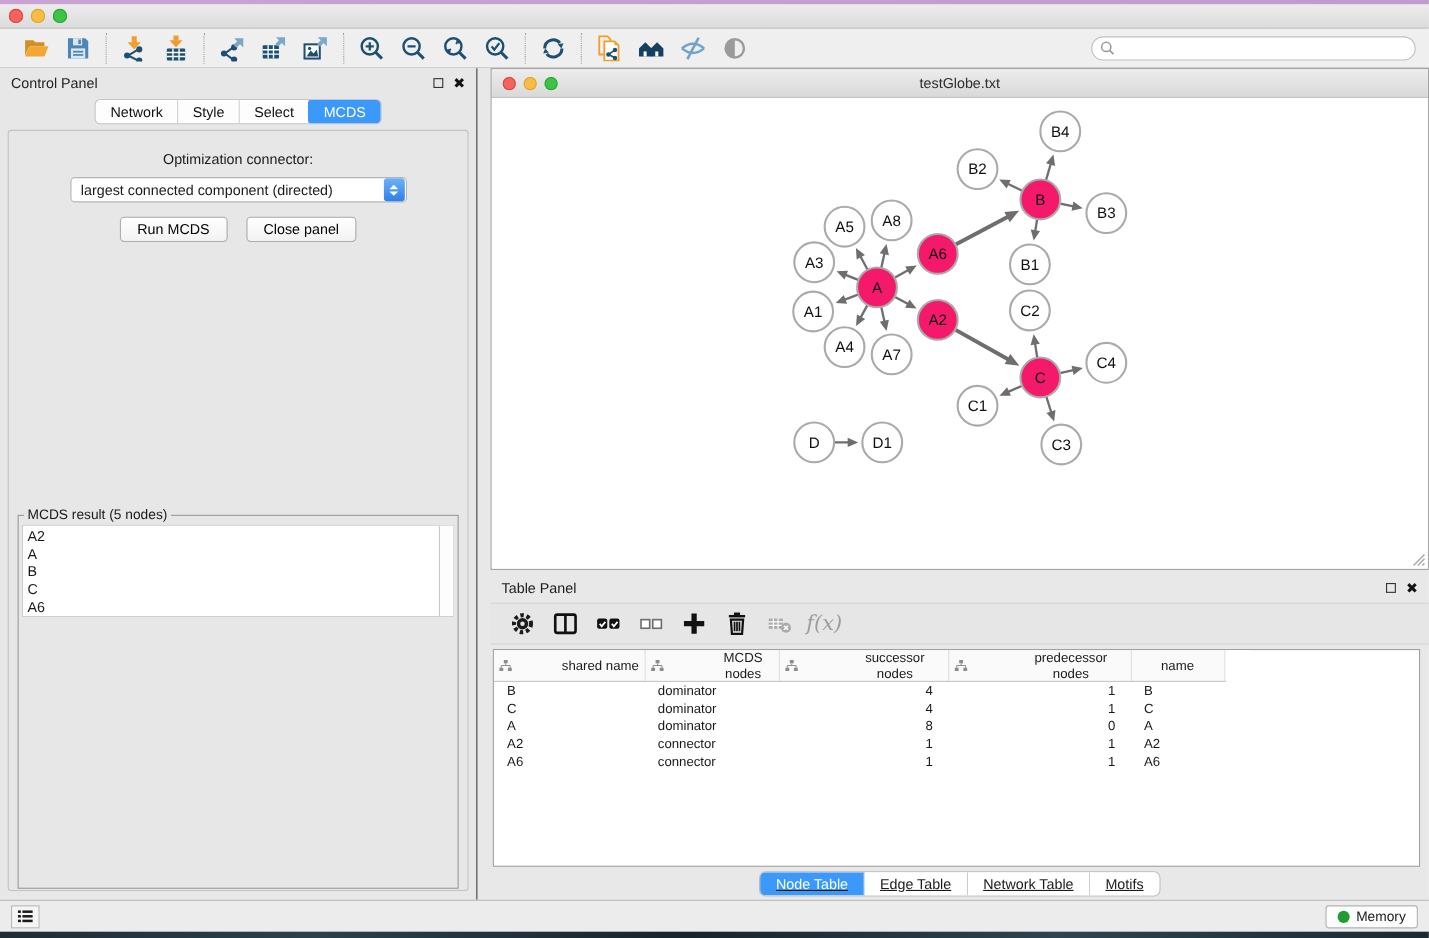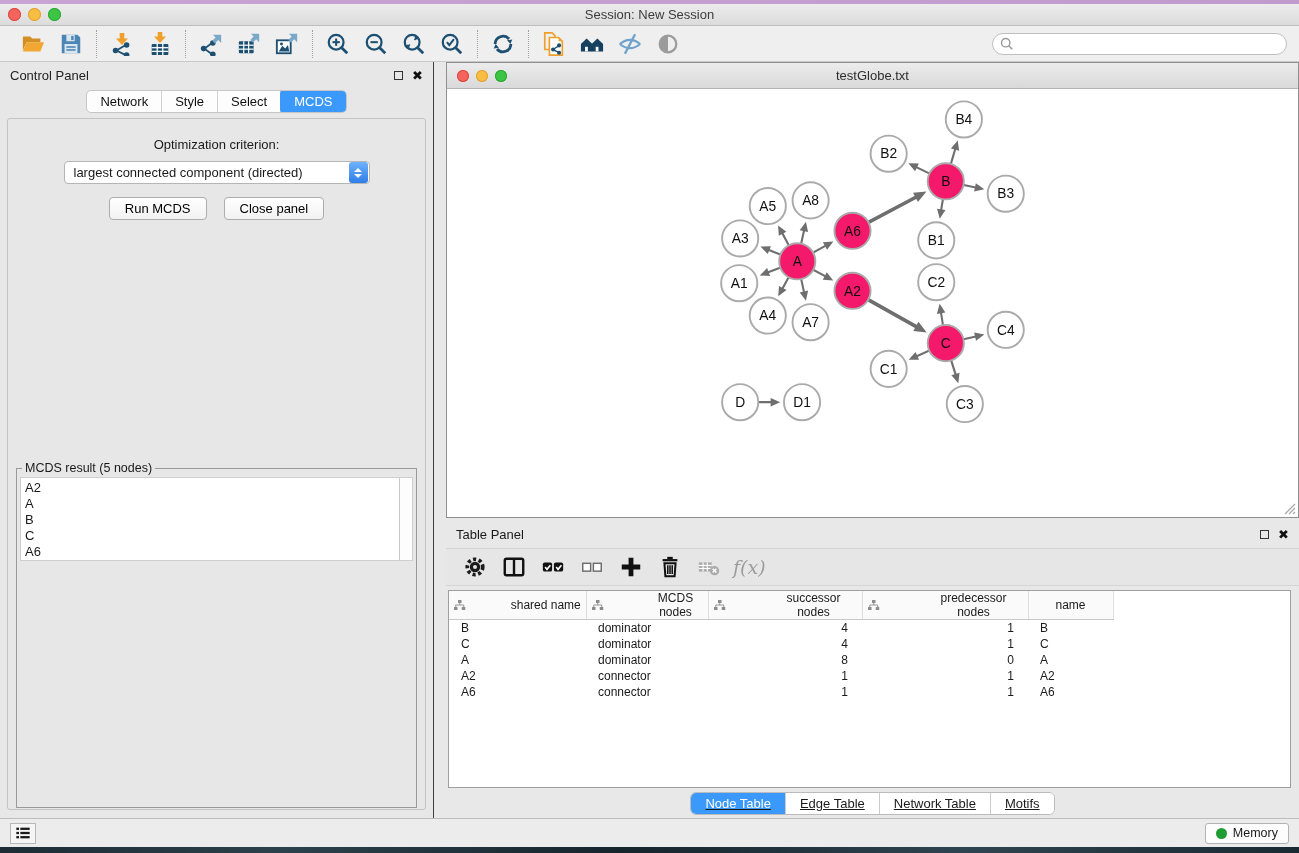--- a/index.html
+++ b/index.html
@@ -124,21 +124,20 @@
 
 <div class="desktop">
   <div class="wallpaper-top"></div>
 
   <div class="titlebar">
     <div class="lights">
       <span class="light red"></span>
       <span class="light yellow"></span>
       <span class="light green"></span>
     </div>
-    <div class="title">Session: New Session</div>
   </div>
 
   <div class="toolbar">
     <div id="main-toolbar-groups" style="display:flex;align-items:center;">
         <div class="tb-group">
           <div class="tb-btn">
             <svg viewBox="0 0 26 26">
               <path d="M2 5h8l2 2h9v4H6l-4 9z" fill="#d18f25"></path>
               <path d="M6 11h19l-4 10H2z" fill="#f0a833"></path>
             </svg>
@@ -314,21 +313,21 @@
       </div>
       <div class="cp-tabs">
         <div class="cp-tabgroup" id="cp-tabgroup">
             <div class="cp-tab">Network</div>
             <div class="cp-tab">Style</div>
             <div class="cp-tab">Select</div>
             <div class="cp-tab active">MCDS</div>
           </div>
       </div>
       <div class="cp-content">
-        <div class="crit-label">Optimization criterion:</div>
+        <div class="crit-label">Optimization connector:</div>
         <div class="combo">
           <span class="combo-text">largest connected component (directed)</span>
           <span class="stepper">
               <span class="up"></span>
               <span class="dn"></span>
             </span>
         </div>
         <div class="btn-row">
           <button class="btn">Run MCDS</button>
           <button class="btn">Close panel</button>

